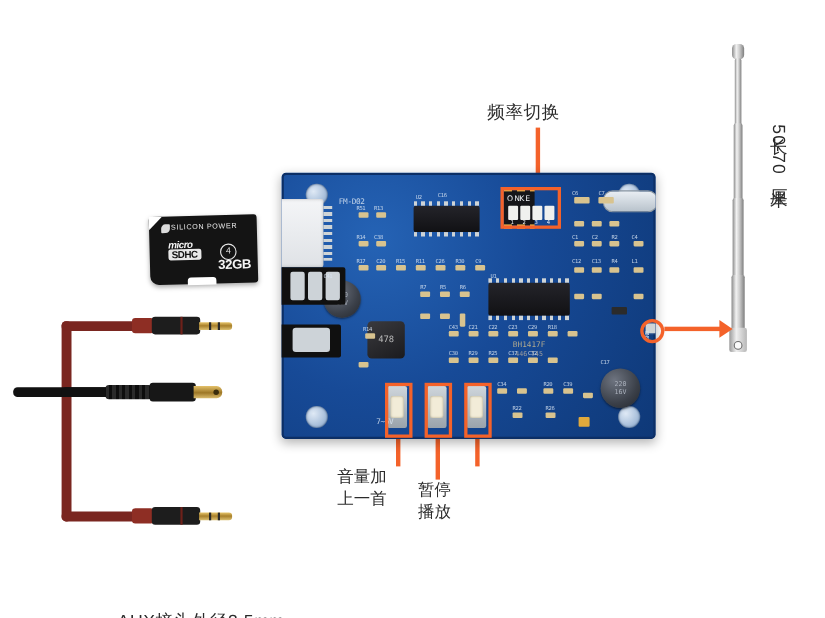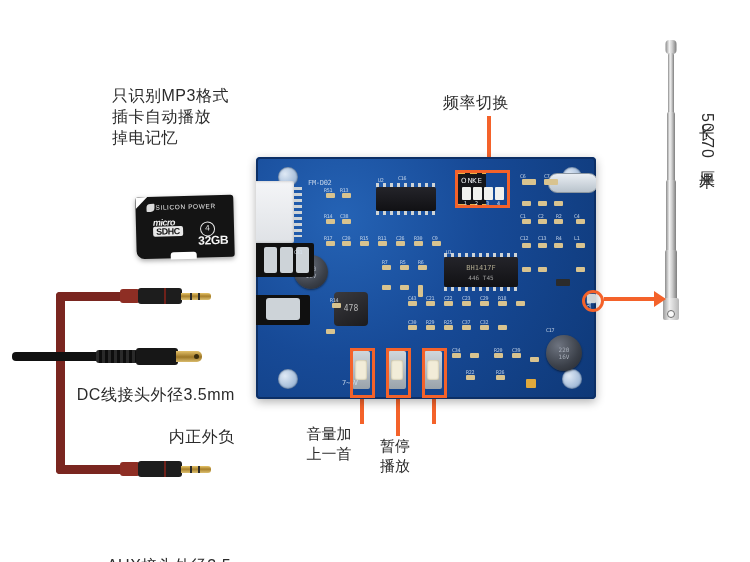--- a/index.html
+++ b/index.html
@@ -124,21 +124,21 @@
   #pcb .edge{position:absolute;left:0;top:0;right:0;bottom:0;border:2px solid #0c2f66;border-radius:4px;}
   .hole{position:absolute;width:20px;height:20px;border-radius:50%;
     background:radial-gradient(circle at 35% 35%,#dfe9f5,#9fb8d6 70%,#5e7fa8);
     box-shadow:inset 0 0 2px #06234f;}
   .pad{position:absolute;background:#cfd4d6;border-radius:1px;box-shadow:0 0 0 1px rgba(255,255,255,.12);}
   .smd{position:absolute;background:#d8c38f;border-radius:1px;}
   .smd.dark{background:#2b2b2b;}
   .silk{position:absolute;color:#d8e4f2;font-size:5px;font-family:"DejaVu Sans Mono",monospace;letter-spacing:-.3px;white-space:nowrap;opacity:.85;}
   .ic{position:absolute;background:linear-gradient(180deg,#24242a,#111114);border-radius:2px;}
   .ic .legs{position:absolute;left:0;right:0;height:4px;background:repeating-linear-gradient(90deg,#cfd4d6 0 3px,transparent 3px 7px);}
-  .ic .txt{position:absolute;left:0;right:0;text-align:center;color:#9d9d9d;font-size:6px;font-family:"DejaVu Sans Mono",monospace;}
+  .ic .txt{position:absolute;left:0;right:0;text-align:center;color:#9d9d9d;font-size:6px;font-family:"DejaVu Sans Mono",monospace;margin-top:45px;}
   .cap-el{position:absolute;border-radius:50%;
     background:radial-gradient(circle at 35% 30%,#6e7480,#3b4049 60%,#23262c);
     box-shadow:0 1px 2px rgba(0,0,0,.5);}
   .cap-el .top{position:absolute;left:50%;top:50%;transform:translate(-50%,-50%);
     color:#aab0bb;font-size:6px;text-align:center;line-height:7px;font-family:"DejaVu Sans Mono",monospace;}
   .tact{position:absolute;width:18px;height:38px;background:linear-gradient(180deg,#cfd6dc,#9aa3ab);border-radius:2px;}
   .tact .btn{position:absolute;left:3px;top:9px;width:12px;height:20px;background:#f2ecd8;border-radius:2px;box-shadow:inset 0 0 2px #9b9476;}
   .jack35{position:absolute;background:#101010;border-radius:2px;}
   .jack35 .metal{position:absolute;background:#cdd3d8;border-radius:2px;}
 
@@ -159,32 +159,25 @@
     background:linear-gradient(180deg,#e9eef3,#b9c3cc);border-radius:9px;border:1px solid #8c97a1;}
   #inductor{position:absolute;left:78px;top:135px;width:34px;height:34px;
     background:linear-gradient(150deg,#3a3a3e,#1b1b1e);border-radius:4px;}
   #inductor .t{position:absolute;left:0;right:0;top:12px;text-align:center;color:#b9b9b9;font-size:8px;font-family:"DejaVu Sans Mono",monospace;}
 </style>
 </head>
 <body>
 
 <div class="stage">
 
-  <div class="anno" id="note-mp3">只识别MP3格式
-插卡自动播放
-掉电记忆</div>
 
   <div class="anno" id="note-freq">频率切换</div>
 
   <div class="anno" id="note-ant">长50-70厘米</div>
 
-  <div class="anno" id="note-dc">
-    <span>DC线接头外径3.5mm</span>
-    <span class="l2">内正外负</span>
-  </div>
 
   <div class="anno" id="note-aux">
     <br>
     <span>AUX接头外径3.5mm</span>
   </div>
 
   <div class="btnlabel" id="lbl-play">暂停
 播放</div>
   <div class="btnlabel" id="lbl-volup">音量加
 上一首</div>

